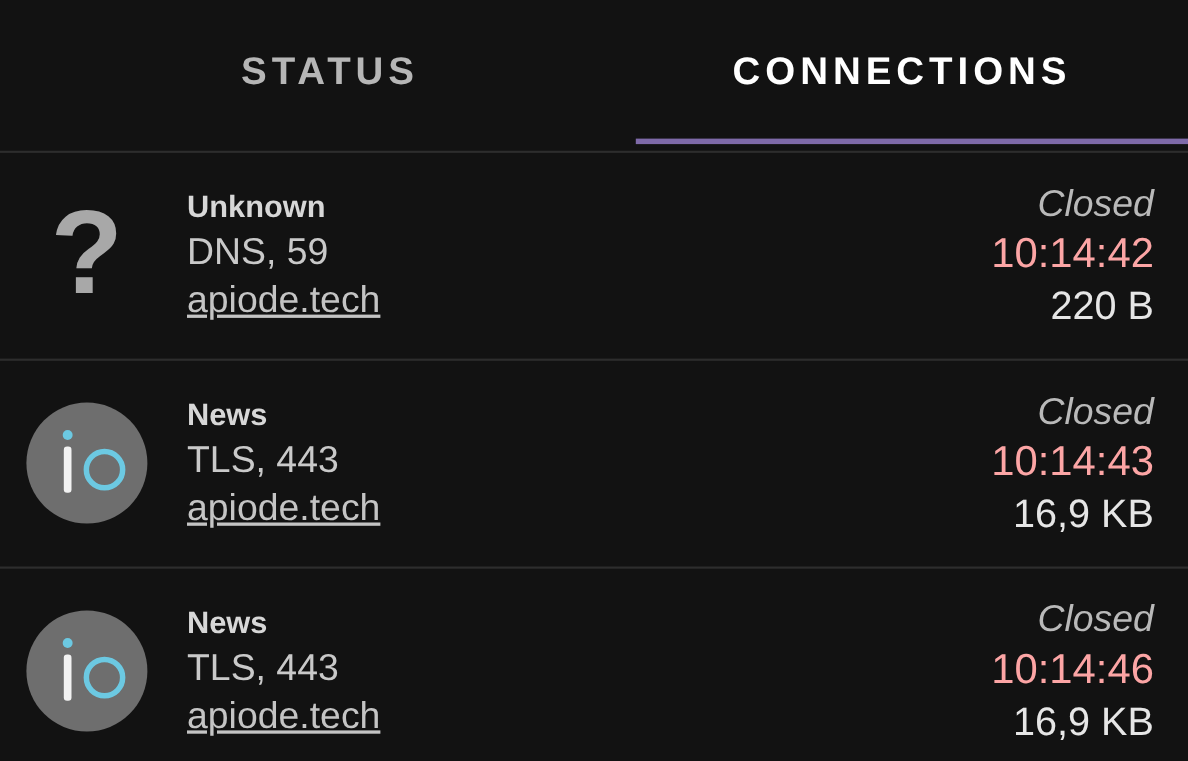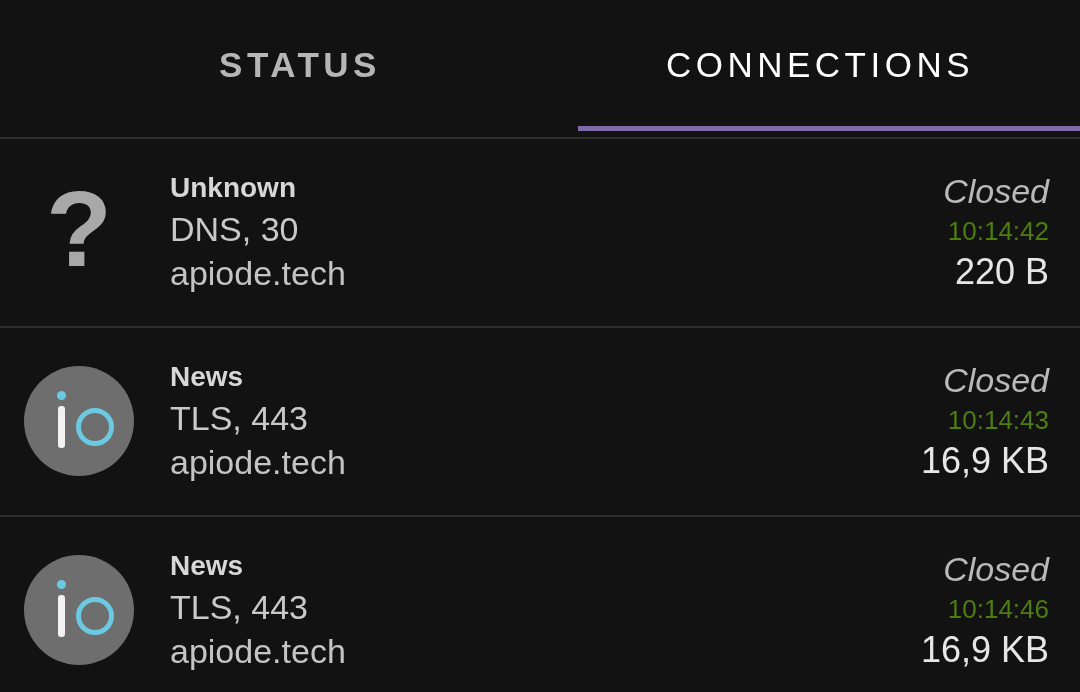--- a/index.html
+++ b/index.html
@@ -35,21 +35,21 @@
   .tab {
     flex:1 1 50%;
     display:flex;
     align-items:center;
     justify-content:center;
     position:relative;
     cursor:pointer;
   }
   .tab-label {
     font-size:35px;
-    font-weight:normal;
+    font-weight:bold;
     letter-spacing:4.5px;
     line-height:1;
     white-space:nowrap;
     padding-bottom:8px;
   }
   .tab.inactive .tab-label { color:#b6b6b6; font-weight:bold; }
   .tab.active   .tab-label { color:#ffffff; }
 
   .tab-indicator {
     position:absolute;
@@ -168,31 +168,32 @@
     font-size:34px;
     color:#c9c9c9;
     line-height:1;
     white-space:nowrap;
   }
   .t-host {
     font-size:34px;
     color:#c4c4c4;
     line-height:1;
     white-space:nowrap;
+    text-decoration:underline;
   }
   .t-state {
     font-size:34px;
     color:#b9b9b9;
     line-height:1;
     white-space:nowrap;
     font-style:italic;
   }
   .t-time {
-    font-size:26px;
-    color:#4d7c0f;
+    font-size:38px;
+    color:#fca5a5;
     line-height:1;
     white-space:nowrap;
   }
   .t-bytes {
     font-size:36px;
     color:#e6e6e6;
     line-height:1;
     white-space:nowrap;
   }
 </style>
@@ -218,21 +219,21 @@
 
     <div class="row">
       <div class="row-divider"></div>
 
       <div class="icon-col">
         <span class="unknown-icon">?</span>
       </div>
 
       <div class="mid-col">
         <div class="t-app">Unknown</div>
-        <div class="t-proto">DNS, 30</div>
+        <div class="t-proto">DNS, 59</div>
         <div class="t-host">apiode.tech</div>
       </div>
 
       <div class="right-col">
         <div class="t-state">Closed</div>
         <div class="t-time">10:14:42</div>
         <div class="t-bytes">220 B</div>
       </div>
     </div>
 

